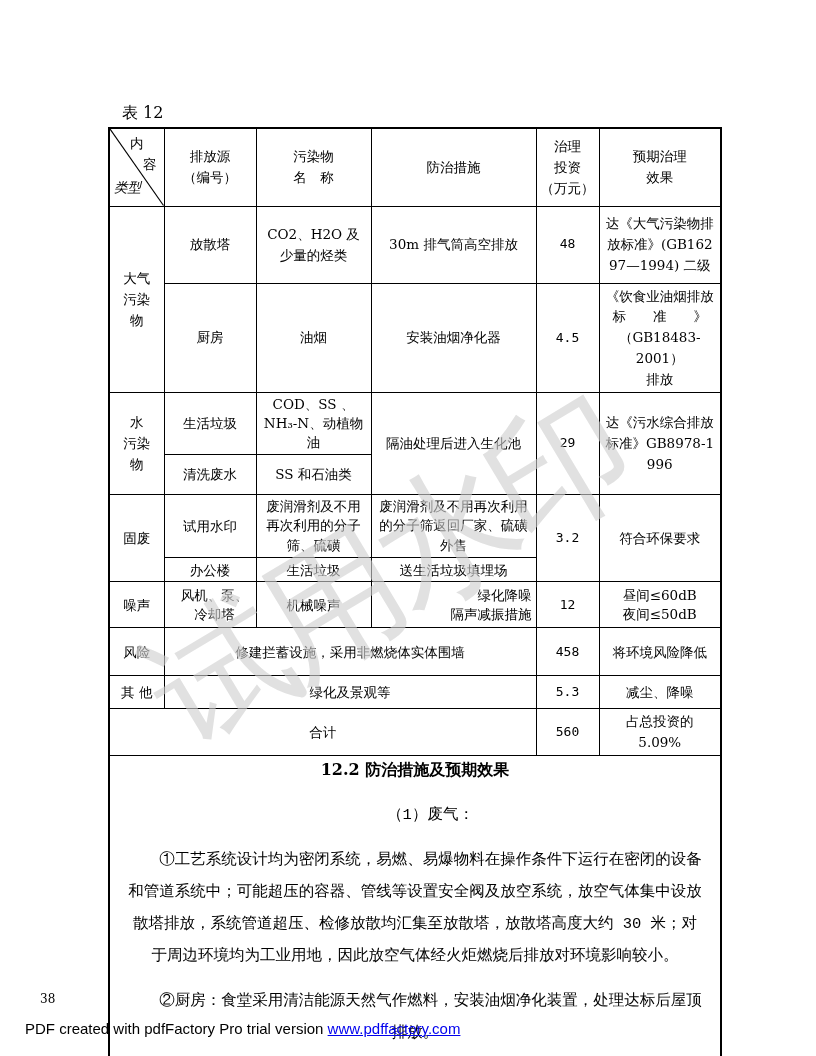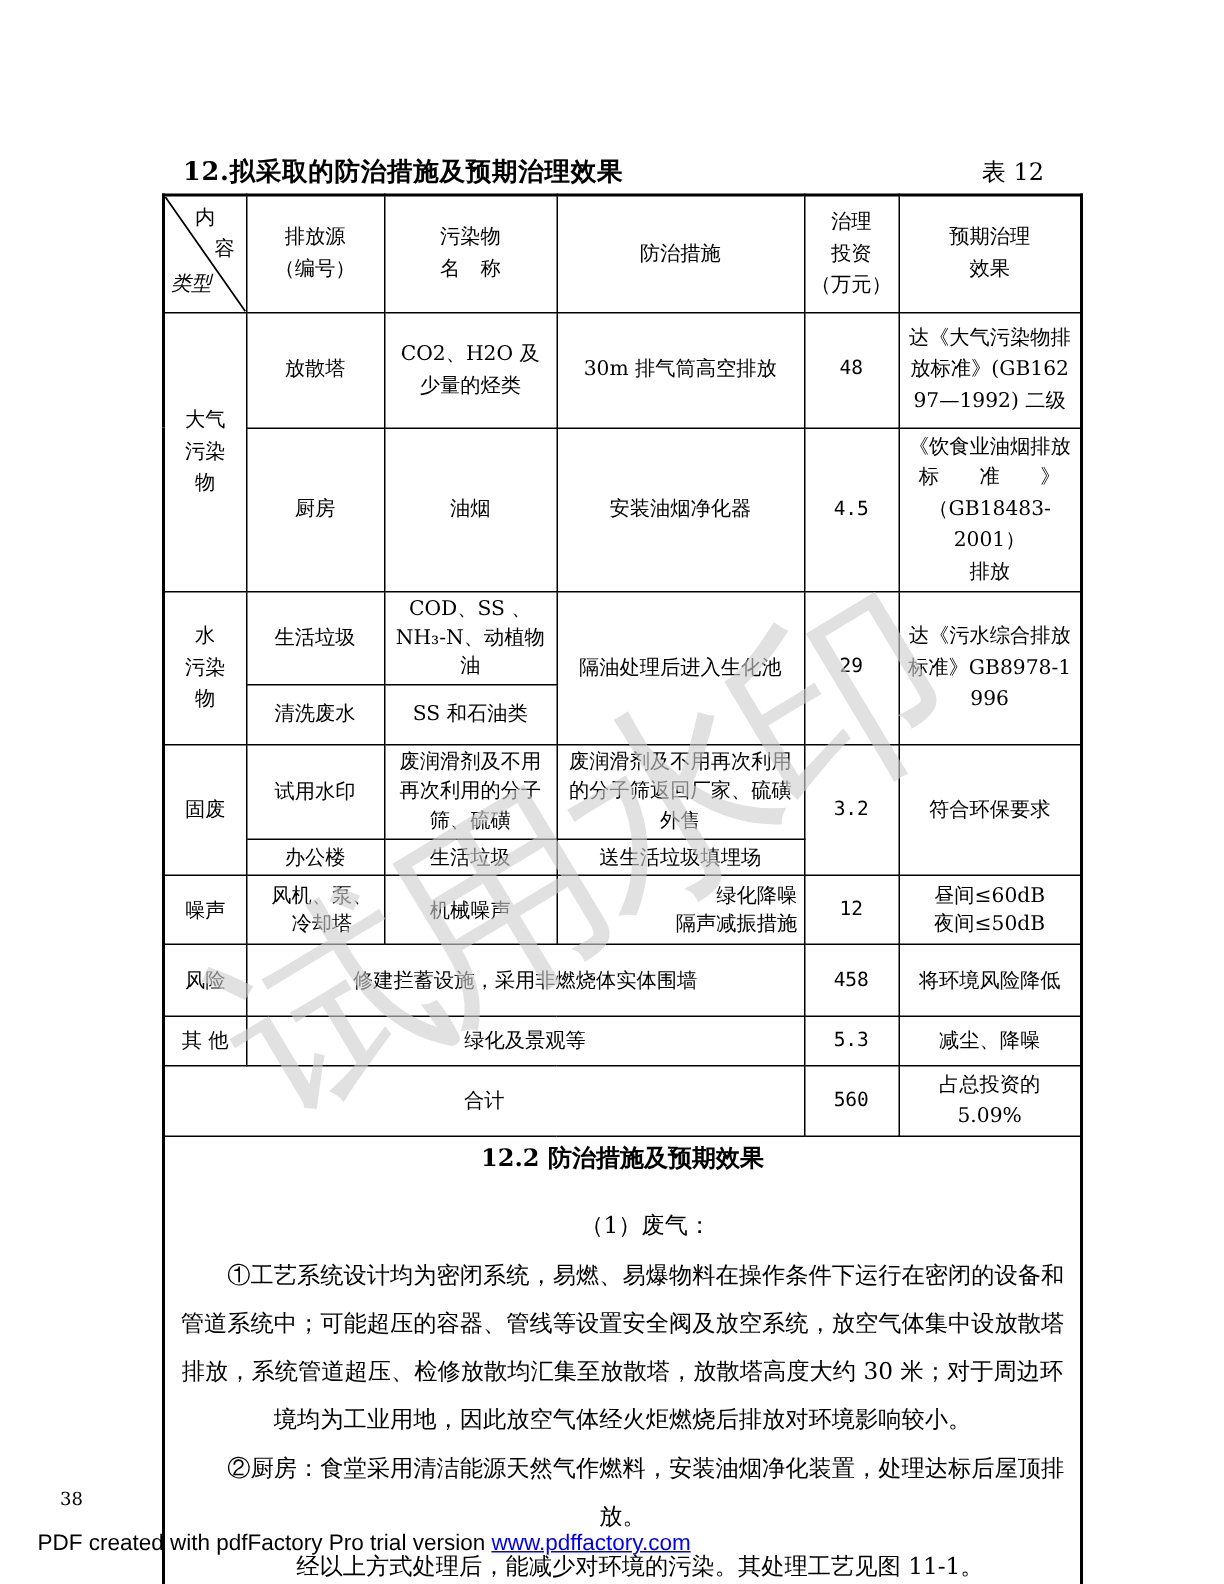--- a/index.html
+++ b/index.html
@@ -58,21 +58,21 @@
   .corner .c-top{position:absolute;top:4px;right:20px;font-size:13.5px;}
   .corner .c-mid{position:absolute;top:25px;right:7px;font-size:13.5px;}
   .corner .c-bot{position:absolute;bottom:8px;left:4px;font-size:13.5px;font-style:italic;}
   td.section-cell{
     text-align:left;vertical-align:top;
     height:263px;
     padding:8px 12px 0 12px;
     font-size:15.5px;
   }
   .section-cell h3{margin:0 0 16px 0;font-size:16px;font-weight:bold;}
-  .section-cell p{margin:1px;line-height:32px;}
+  .section-cell p{margin:13px;line-height:32px;font-family:Liberation Mono, monospace;}
   .ind2{text-indent:2em;}
   .ind15{text-indent:1.5em;}
   .watermark{
     position:absolute;
     left:118px;top:478px;
     width:540px;
     text-align:center;
     font-size:140px;
     letter-spacing:-8px;
     color:#cfcfcf;
@@ -94,21 +94,20 @@
   .footer a{color:#0000ee;text-decoration:underline;}
 </style>
 </head>
 <body>
 
 <div class="page">
 
   <div class="content">
 
     <div class="title-row">
-      <span class="doc-title">12.拟采取的防治措施及预期治理效果</span>
       <span class="table-label">表 12</span>
     </div>
 
     <table class="pollution">
       <colgroup>
         <col style="width:55px">
           <col style="width:92px">
           <col style="width:115px">
         <col style="width:165px">
           <col style="width:63px">
@@ -138,21 +137,21 @@
       </tr>
 
       <tr class="r1">
         <td rowspan="2" class="pre">大气
 污染
 物</td>
         <td>放散塔</td>
         <td class="ba">CO2、H2O 及少量的烃类</td>
         <td>30m 排气筒高空排放</td>
         <td class="num">48</td>
-        <td class="tl ba">达《大气污染物排放标准》(GB16297—1992) 二级</td>
+        <td class="tl ba">达《大气污染物排放标准》(GB16297—1994) 二级</td>
       </tr>
 
       <tr class="r2">
         <td>厨房</td>
         <td>油烟</td>
         <td>安装油烟净化器</td>
         <td class="num">4.5</td>
         <td class="tl pre">《饮食业油烟排放
 标　　准　　》
 （GB18483-2001）

